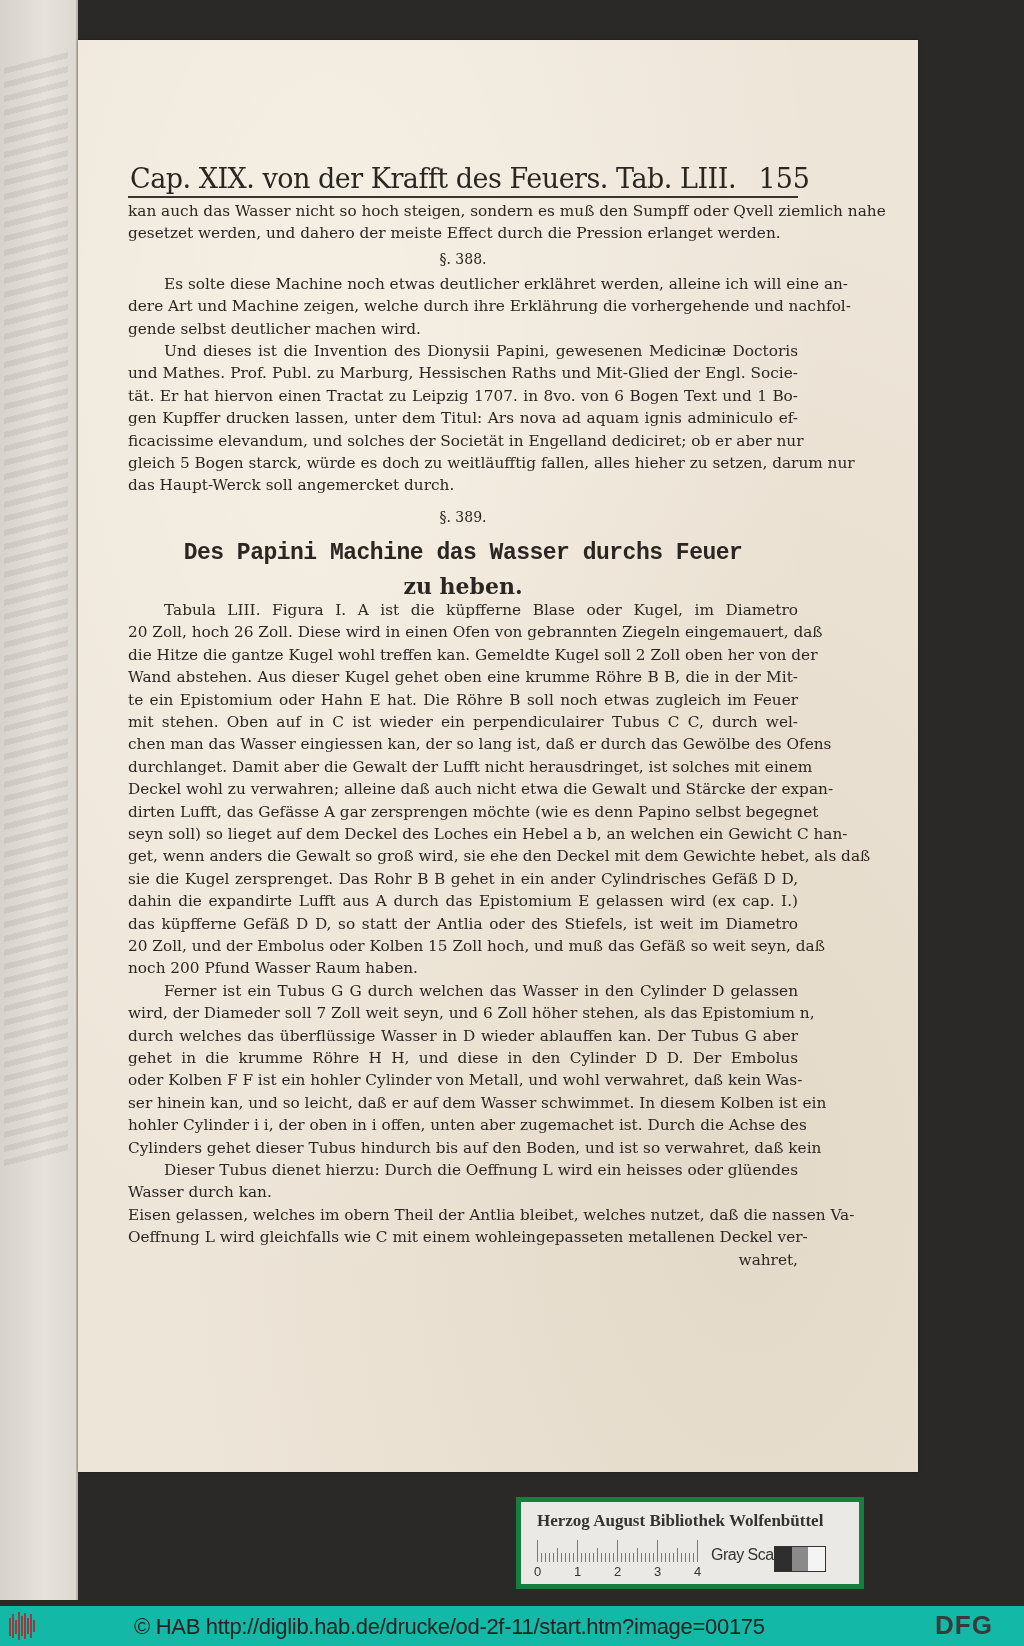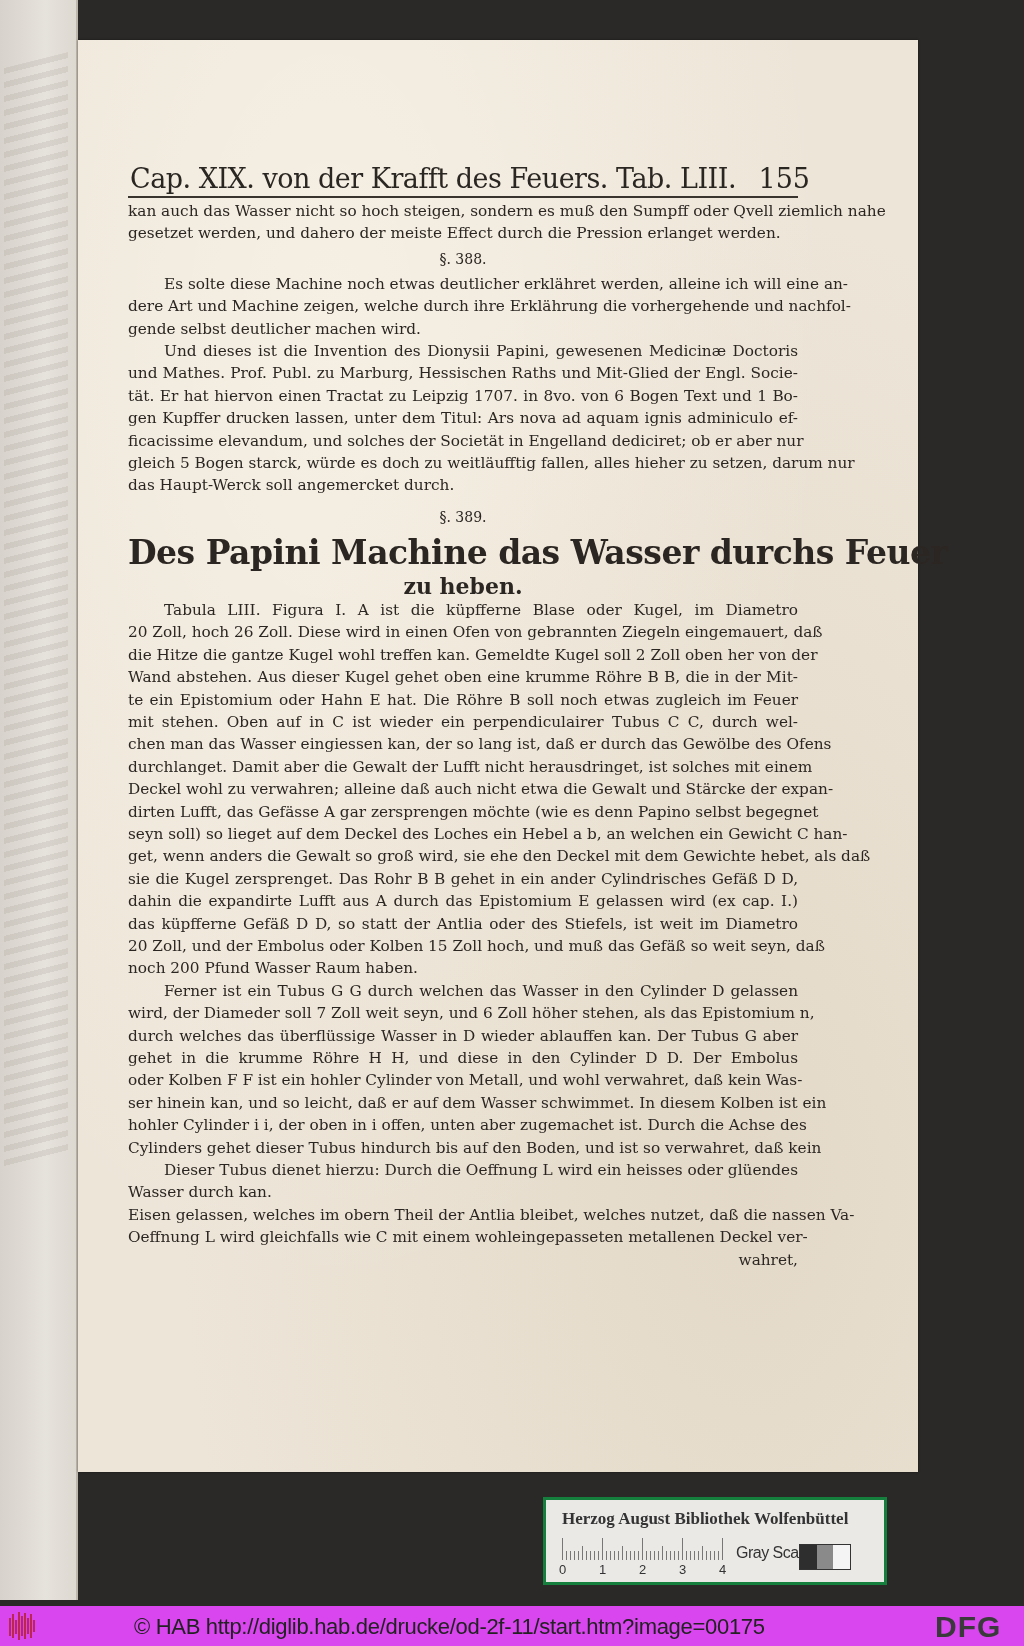--- a/index.html
+++ b/index.html
@@ -46,29 +46,29 @@
     font-family:"DejaVu Serif", serif;
     font-size:15.3px; line-height:22.4px;
     text-align:justify;
   }
   .line { white-space:nowrap; display:block; text-align-last:justify; }
   .line.last { text-align-last:left; }
   .line.right { text-align:left; text-align-last:right; }
   .indent { padding-left:36px; }
   .section-mark { text-align:center; text-align-last:center; font-size:14px; line-height:28px; }
   .heading {
-    text-align:center; text-align-last:center; font-size:33px; line-height:40px;
-    font-weight:bold; letter-spacing:-0.5px; margin-top:2px;
+    text-align:center; text-align-last:center; font-size:23px; line-height:40px;
+    font-weight:bold; letter-spacing:-0.5px; margin-top:2px;font-family:Liberation Mono, monospace;
   }
   .subheading { text-align:center; text-align-last:center; font-size:22px; line-height:26px; font-weight:bold; }
   .gap { height:6px; }
 
   .hab-card {
-    position:absolute; left:543px; top:1497px; width:338px; height:82px;
-    background:#ebe9e6; border:3px solid #15803d;
+    position:absolute; left:516px; top:1497px; width:338px; height:82px;
+    background:#ebe9e6; border:5px solid #15803d;
   }
   .hab-card .lib {
     position:absolute; left:16px; top:9px; font-family:"Liberation Serif", serif;
     font-weight:bold; font-size:17px; color:#333;
   }
   .ruler {
     position:absolute; left:16px; top:38px; width:162px; height:22px;
   }
   .ruler .tick { position:absolute; bottom:0; width:1px; background:#777; }
   .ruler-num {
@@ -78,32 +78,32 @@
     position:absolute; left:190px; top:44px; font-family:"Liberation Sans", sans-serif;
     font-size:16px; color:#333; letter-spacing:-0.5px;
   }
   .gray-scale {
     position:absolute; left:253px; top:44px; width:50px; height:24px; border:1px solid #333; display:flex;
   }
   .gray-scale span { flex:1; }
 
   .footer {
     position:absolute; left:0; top:1606px; width:1024px; height:40px;
-    background:#d946ef; display:flex; align-items:center;
+    background:#14b8a6; display:flex; align-items:center;
   }
   .footer .hab-logo {
     position:absolute; left:4px; top:4px; width:40px; height:32px;
   }
   .footer .copyright {
     position:absolute; left:134px; top:8px; font-family:"Liberation Sans", sans-serif;
     font-size:22px; color:#222; letter-spacing:-0.3px;
   }
   .footer .dfg {
     position:absolute; left:935px; top:4px; font-family:"Liberation Sans", sans-serif;
-    font-size:30px; font-weight:bold; color:#3a3a3a; letter-spacing:1px;
+    font-size:26px; font-weight:bold; color:#3a3a3a; letter-spacing:1px;
   }
 </style>
 </head>
 <body>
 
 <div class="left-fold-top"></div>
 <div class="left-fold">
   <div class="ghost"></div>
 </div>
 

